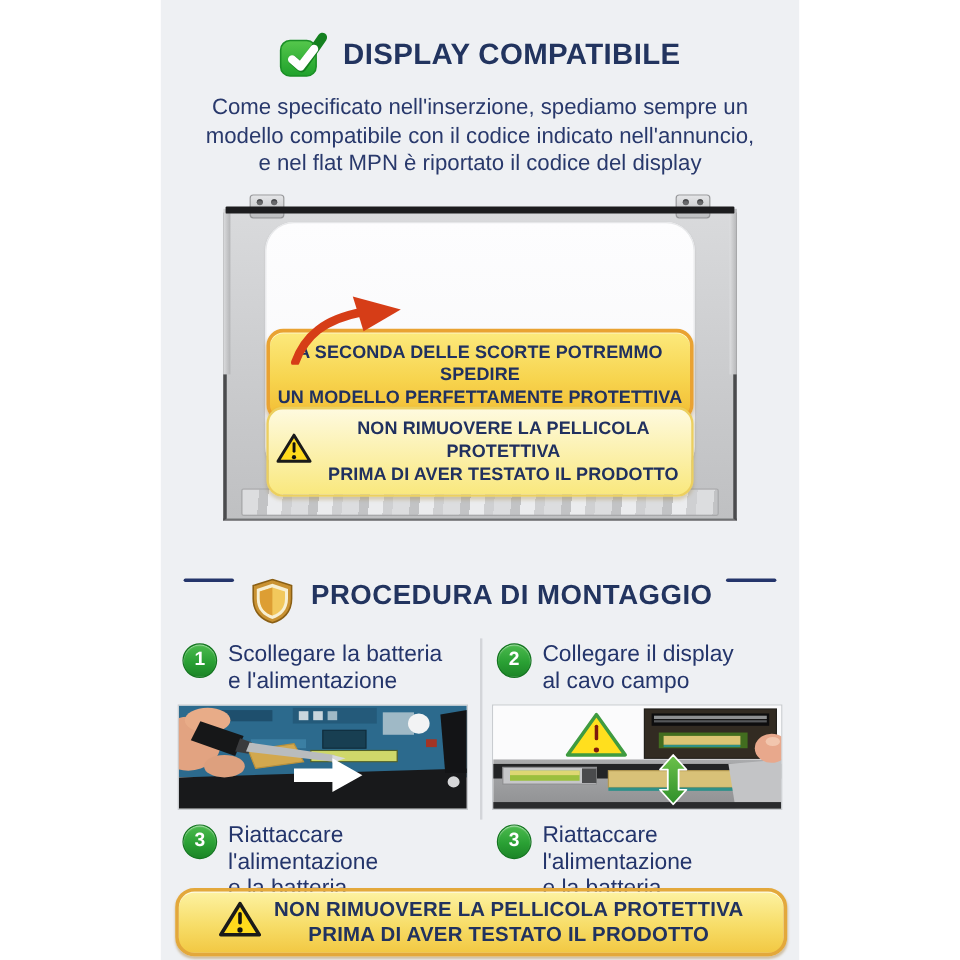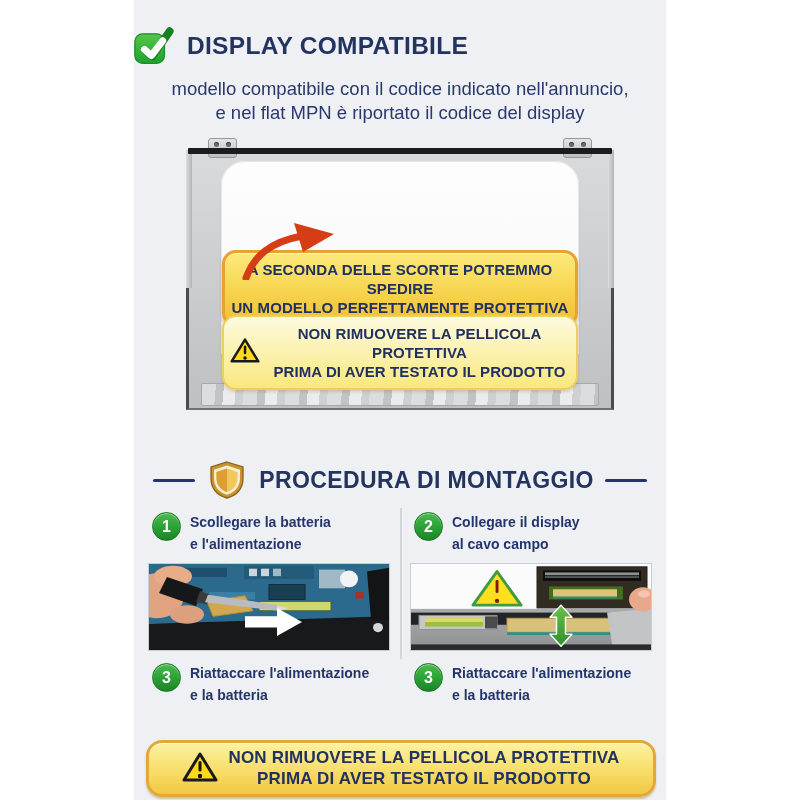--- a/index.html
+++ b/index.html
@@ -9,21 +9,21 @@
     position:relative;overflow:hidden;
   }
   .page{position:absolute;inset:0;background:#ffffff;}
   .column{
     position:absolute;left:134px;top:0;width:532px;height:800px;
     background:#eef0f3;
   }
 
   
   .header-row{
-    padding-top:26px;display:flex;align-items:center;gap:13px;
+    padding-top:26px;display:flex;justify-content:center;align-items:center;gap:13px;
   }
   .check-icon{width:40px;height:40px;display:inline-block;}
   .check-icon svg{overflow:visible;}
   h1.title{
     margin:0;font-size:24.5px;font-weight:bold;color:#22345f;letter-spacing:.3px;
   }
   .intro{margin-top:11px;text-align:center;}
   .intro .line{
     font-size:18.5px;line-height:23.5px;color:#29396c;
   }
@@ -84,21 +84,21 @@
   .label-film{
     top:177px;display:flex;align-items:center;justify-content:center;gap:9px;
     border:2px solid #eccf5f;
     background:linear-gradient(180deg,#fefadf 0%,#f9e87e 100%);
     box-shadow:0 2px 3px rgba(150,110,20,.25);
   }
   .label-film .txt{text-align:center;}
 
   
   .proc-header{
-    margin-top:24px;height:44px;display:flex;align-items:center;justify-content:center;gap:11px;
+    margin-top:24px;height:44px;display:flex;justify-content:center;gap:11px;
   }
   .rule{width:42px;height:3px;background:#24356b;border-radius:2px;}
   .shield-icon{width:42px;height:38px;display:inline-block;}
   h2.proc-title{
     margin:0;font-size:23px;font-weight:bold;color:#22345f;letter-spacing:.4px;
   }
 
   .steps-top{
     position:relative;margin-top:4px;padding:0 14px;
     display:grid;grid-template-columns:1fr 1fr;column-gap:20px;
@@ -112,21 +112,21 @@
   }
   .step-head{display:flex;align-items:flex-start;gap:9px;margin:5px 0 8px 4px;}
   .badge{
     flex:0 0 auto;width:27px;height:27px;border-radius:50%;
     background:linear-gradient(180deg,#4cbb4e 0%,#2aa034 55%,#1c8527 100%);
     border:1px solid #147520;color:#ffffff;font-size:16px;font-weight:bold;
     display:flex;align-items:center;justify-content:center;
     box-shadow:inset 0 1px 1px rgba(255,255,255,.5);
     margin-top:1px;
   }
-  .step-text .l{display:block;font-size:14px;font-weight:bold;color:#24356b;line-height:22px;}
+  .step-text .l{display:block;font-size:19px;font-weight:normal;color:#24356b;line-height:22px;}
   .photo{
     width:100%;height:88px;display:block;background:#ffffff;
     border:1px solid #c9ccd0;box-sizing:border-box;
   }
 
   
   .footer-banner{
     position:absolute;left:12px;right:10px;bottom:3px;z-index:6;
     border-radius:16px;border:3px solid #e3a83b;
     background:linear-gradient(180deg,#fdf2a2 0%,#f7dd68 55%,#f2c843 100%);
@@ -154,20 +154,21 @@
           </defs>
           <rect x="1" y="7" width="34" height="34" rx="9" fill="url(#gGreen)" stroke="#1b8f26" stroke-width="1.5"></rect>
           <polyline points="13,26 21,33 41,4" fill="none" stroke="#14801f" stroke-width="9" stroke-linecap="round" stroke-linejoin="round"></polyline>
           <polyline points="12,25 20,32 33,15" fill="none" stroke="#ffffff" stroke-width="8" stroke-linecap="round" stroke-linejoin="round"></polyline>
         </svg>
       </span>
       <h1 class="title">DISPLAY COMPATIBILE</h1>
     </div>
 
     <div class="intro">
+      <div class="line">Come specificato nell'inserzione, spediamo sempre un</div>
       <div class="line">modello compatibile con il codice indicato nell'annuncio,</div>
       <div class="line">e nel flat MPN è riportato il codice del display</div>
     </div>
 
     <div class="panel-figure">
       <div class="panel-arm left"></div>
       <div class="panel-arm right"></div>
       <div class="tab left">
         <span class="hole h1"></span>
         <span class="hole h2"></span>

